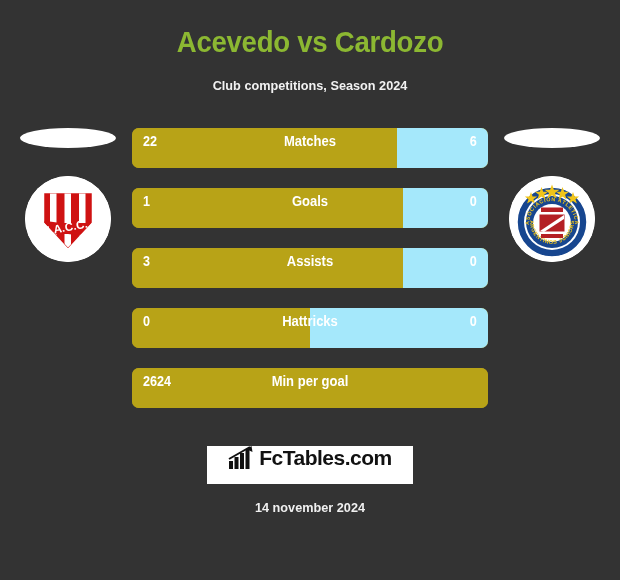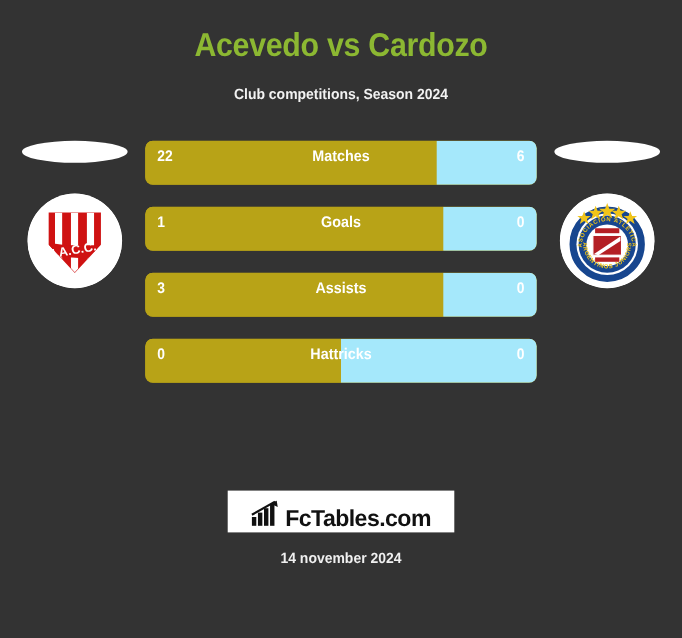--- a/index.html
+++ b/index.html
@@ -135,21 +135,21 @@
   
   #footer-logo {
     position: absolute;
     left: 50%;
     transform: translateX(-50%);
     top: 446px;
     width: 206px;
     height: 38px;
     background: #ffffff;
     display: flex;
-    align-items: flex-end;
+    align-items: flex-start;
     justify-content: center;
     gap: 5px;
   }
   #fctables-text {
     font-size: 21px;
     font-weight: bold;
     color: #111111;
     letter-spacing: -0.5px;
   }
   #footer-date {
@@ -218,20 +218,25 @@
         <div class="val val-home">3</div>
         <div class="stat-label">Assists</div>
         <div class="val val-away on-blue">0</div>
       </div>
       <div class="stat-row">
         <div class="bar-left" style="width: 50%;"></div>
         <div class="bar-right" style="width: 50%;"></div>
         <div class="val val-home">0</div>
         <div class="stat-label">Hattricks</div>
         <div class="val val-away on-blue">0</div>
+      </div>
+      <div class="stat-row">
+        <div class="bar-left" style="width: 100%;"></div>
+        <div class="val val-home">2624</div>
+        <div class="stat-label">Min per goal</div>
       </div>
     </div>
 
   <div class="crest-col" id="crest-col-away">
     <div class="team-name-plate"></div>
     <div class="crest">
       <svg viewBox="0 0 86 86" width="86" height="86" aria-hidden="true">
         <circle cx="43" cy="43" r="43" fill="#ffffff"></circle>
         <circle cx="43" cy="46" r="35" fill="#17468f"></circle>
         <circle cx="43" cy="46" r="35" fill="none" stroke="#ffffff" stroke-width="1.5"></circle>

